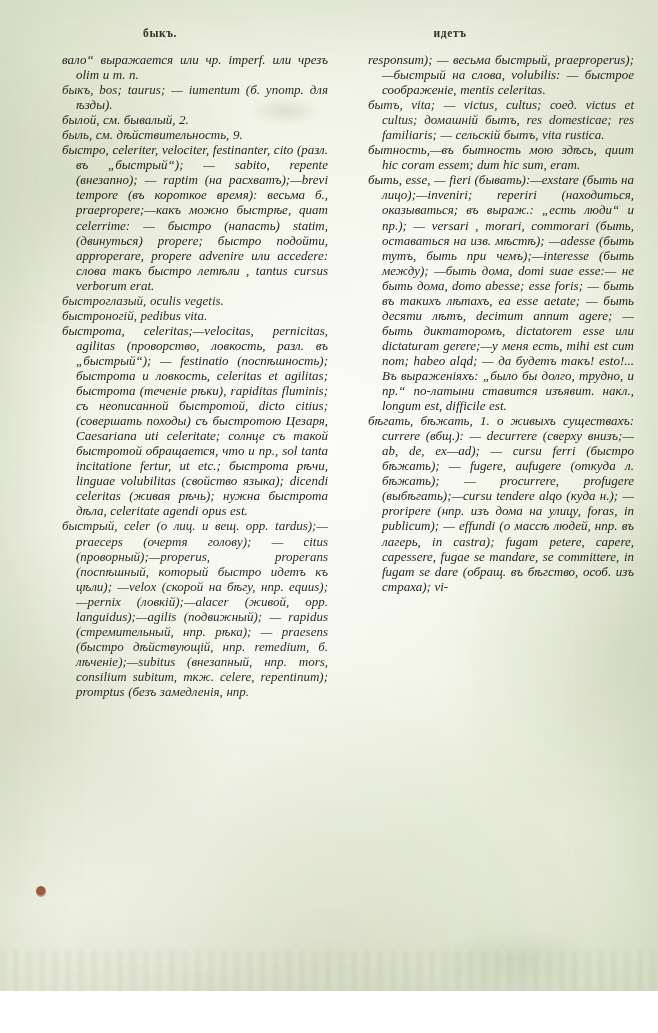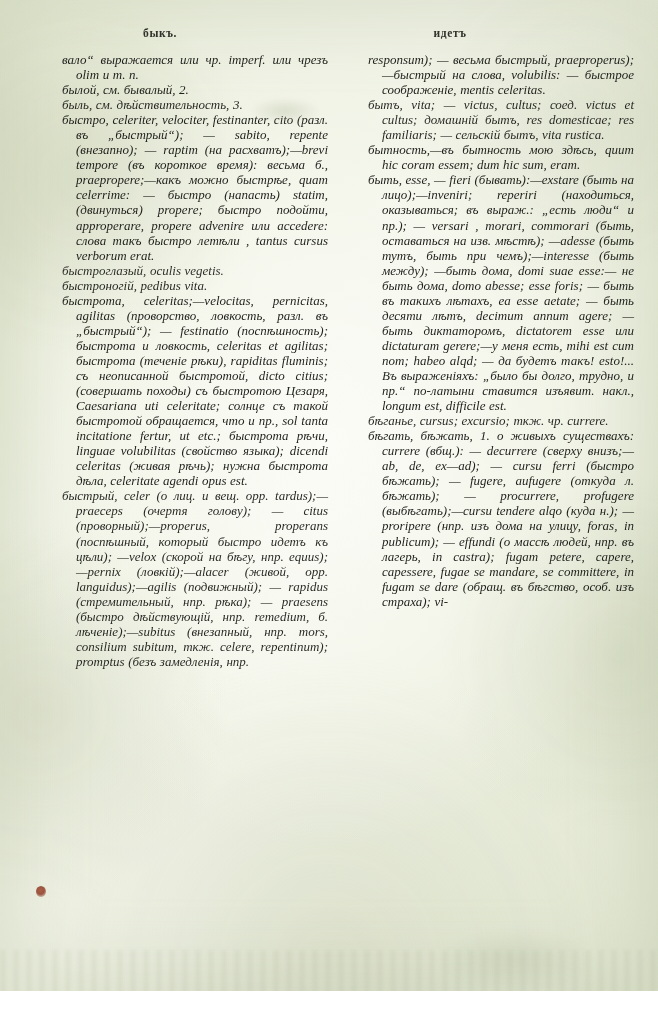--- a/index.html
+++ b/index.html
@@ -155,35 +155,35 @@
 
   <div class="headers">
     <div class="running-head left">быкъ.</div>
     <div class="running-head right">идетъ</div>
   </div>
 
   <div class="columns">
 
     <div class="col left">
       <p class="entry ink-b">вало“ выражается или чр. imperf. или чрезъ olim и т. п.</p>
+      <p class="entry ink-a">быкъ, bos; taurus; — iumentum (б. употр. для ѣзды).</p>
       <p class="entry ink-b">былой, см. бывалый, 2.</p>
-      <p class="entry ink-a">быль, см. дѣйствительность, 3.</p>
+      <p class="entry ink-a">быль, см. дѣйствительность, 9.</p>
       <p class="entry ink-b">быстро, celeriter, velociter, festinanter, cito (разл. въ „быстрый“); — sabito, repente (внезапно); — raptim (на расхватъ);—brevi tempore (въ короткое время): весьма б., praepropere;—какъ можно быстрѣе, quam celerrime: — быстро (напасть) statim, (двинуться) properе; быстро подойти, approperare, propere advenire или accedere: слова такъ быстро летѣли , tantus cursus verborum erat.</p>
       <p class="entry ink-c">быстроглазый, oculis vegetis.</p>
       <p class="entry ink-a">быстроногій, pedibus vita.</p>
       <p class="entry ink-b">быстрота, celeritas;—velocitas, pernicitas, agilitas (проворство, ловкость, разл. въ „быстрый“); — festinatio (поспѣшность); быстрота и ловкость, celeritas et agilitas; быстрота (теченіе рѣки), rapiditas fluminis; съ неописанной быстротой, dicto citius; (совершать походы) съ быстротою Цезаря, Caesariana uti celeritate; солнце съ такой быстротой обращается, что и пр., sol tanta incitatione fertur, ut etc.; быстрота рѣчи, linguae volubilitas (свойство языка); dicendi celeritas (живая рѣчь); нужна быстрота дѣла, celeritate agendi opus est.</p>
       <p class="entry ink-a">быстрый, celer (о лиц. и вещ. opp. tardus);—praeceps (очертя голову); — citus (проворный);—properus, properans (поспѣшный, который быстро идетъ къ цѣли); —velox (скорой на бѣгу, нпр. equus);—pernix (ловкій);—alacer (живой, opp. languidus);—agilis (подвижный); — rapidus (стремительный, нпр. рѣка); — praesens (быстро дѣйствующій, нпр. remedium, б. лѣченіе);—subitus (внезапный, нпр. mors, consilium subitum, ткж. celere, repentinum); promptus (безъ замедленія, нпр.</p>
     </div>
 
     <div class="col right">
       <p class="entry ink-b">responsum); — весьма быстрый, praeproperus);—быстрый на слова, volubilis: — быстрое соображеніе, mentis celeritas.</p>
       <p class="entry ink-a">бытъ, vita; — victus, cultus; соед. victus et cultus; домашній бытъ, res domesticae; res familiaris; — сельскій бытъ, vita rustica.</p>
       <p class="entry ink-b">бытность,—въ бытность мою здѣсь, quum hic coram essem; dum hic sum, eram.</p>
       <p class="entry ink-b">быть, esse, — fieri (бывать):—exstare (быть на лицо);—inveniri; reperiri (находиться, оказываться; въ выраж.: „есть люди“ и пр.); — versari , morari, commorari (быть, оставаться на изв. мѣстѣ); —adesse (быть тутъ, быть при чемъ);—interesse (быть между); —быть дома, domi suae esse:— не быть дома, domo abesse; esse foris; — быть въ такихъ лѣтахъ, ea esse aetate; — быть десяти лѣтъ, decimum annum agere; — быть диктаторомъ, dictatorem esse или dictaturam gerere;—у меня есть, mihi est cum nom; habeo alqd; — да будетъ такъ! esto!... Въ выраженіяхъ: „было бы долго, трудно, и пр.“ по-латыни ставится изъявит. накл., longum est, difficile est.</p>
-      <p class="entry ink-a">бѣганье, cursus; excursio; ткж. чр. currere.</p>
       <p class="entry ink-b">бѣгать, бѣжать, 1. о живыхъ существахъ: currere (вбщ.): — decurrere (сверху внизъ;—ab, de, ex—ad); — cursu ferri (быстро бѣжать); — fugere, aufugere (откуда л. бѣжать); — procurrere, profugere (выбѣгать);—cursu tendere alqo (куда н.); — proripere (нпр. изъ дома на улицу, foras, in publicum); — effundi (о массѣ людей, нпр. въ лагерь, in castra); fugam petere, capere, capessere, fugae se mandare, se committere, in fugam se dare (обращ. въ бѣгство, особ. изъ страха); vi-</p>
     </div>
 
   </div>
 
   <div class="stain" id="stain-faint-1"></div>
   <div class="stain" id="stain-faint-2"></div>
   <div class="stain" id="stain-red"></div>
 
 </div>

